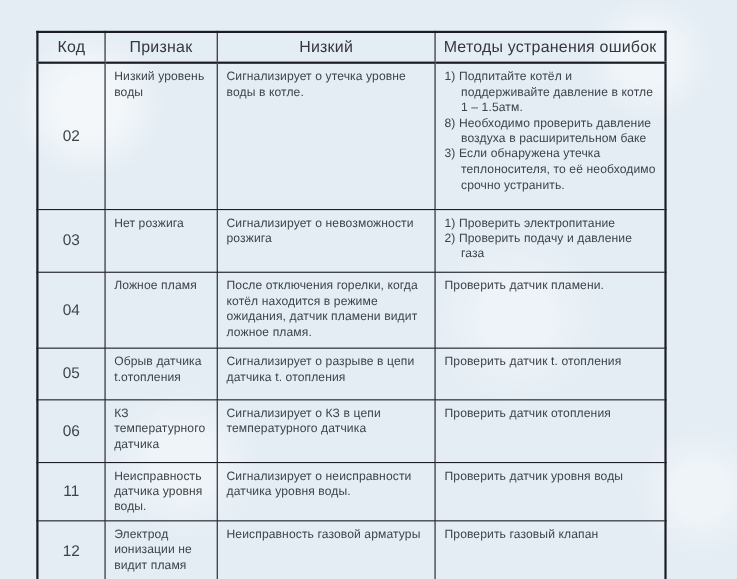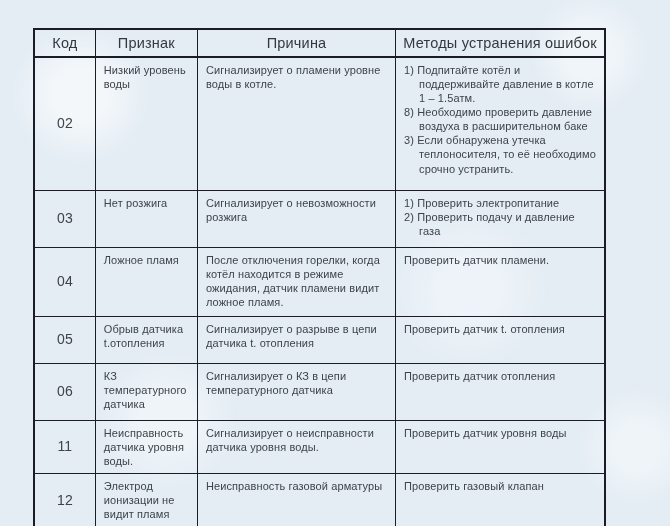--- a/index.html
+++ b/index.html
@@ -83,29 +83,29 @@
   <colgroup>
     <col class="col-code">
     <col class="col-sign">
     <col class="col-cause">
     <col class="col-methods">
   </colgroup>
   <thead>
     <tr>
       <th>Код</th>
       <th>Признак</th>
-      <th>Причина</th>
+      <th>Низкий</th>
       <th>Методы устранения ошибок</th>
     </tr>
   </thead>
   <tbody>
     <tr class="r-02">
       <td class="c-code">02</td>
       <td>Низкий уровень воды</td>
-      <td>Сигнализирует о пламени уровне воды в котле.</td>
+      <td>Сигнализирует о утечка уровне воды в котле.</td>
       <td>
         <div class="m">1) Подпитайте котёл и поддерживайте давление в котле 1 – 1.5атм.</div>
         <div class="m">8) Необходимо проверить давление воздуха в расширительном баке</div>
         <div class="m">3) Если обнаружена утечка теплоносителя, то её необходимо срочно устранить.</div>
       </td>
     </tr>
     <tr class="r-03">
       <td class="c-code">03</td>
       <td>Нет розжига</td>
       <td>Сигнализирует о невозможности розжига</td>

